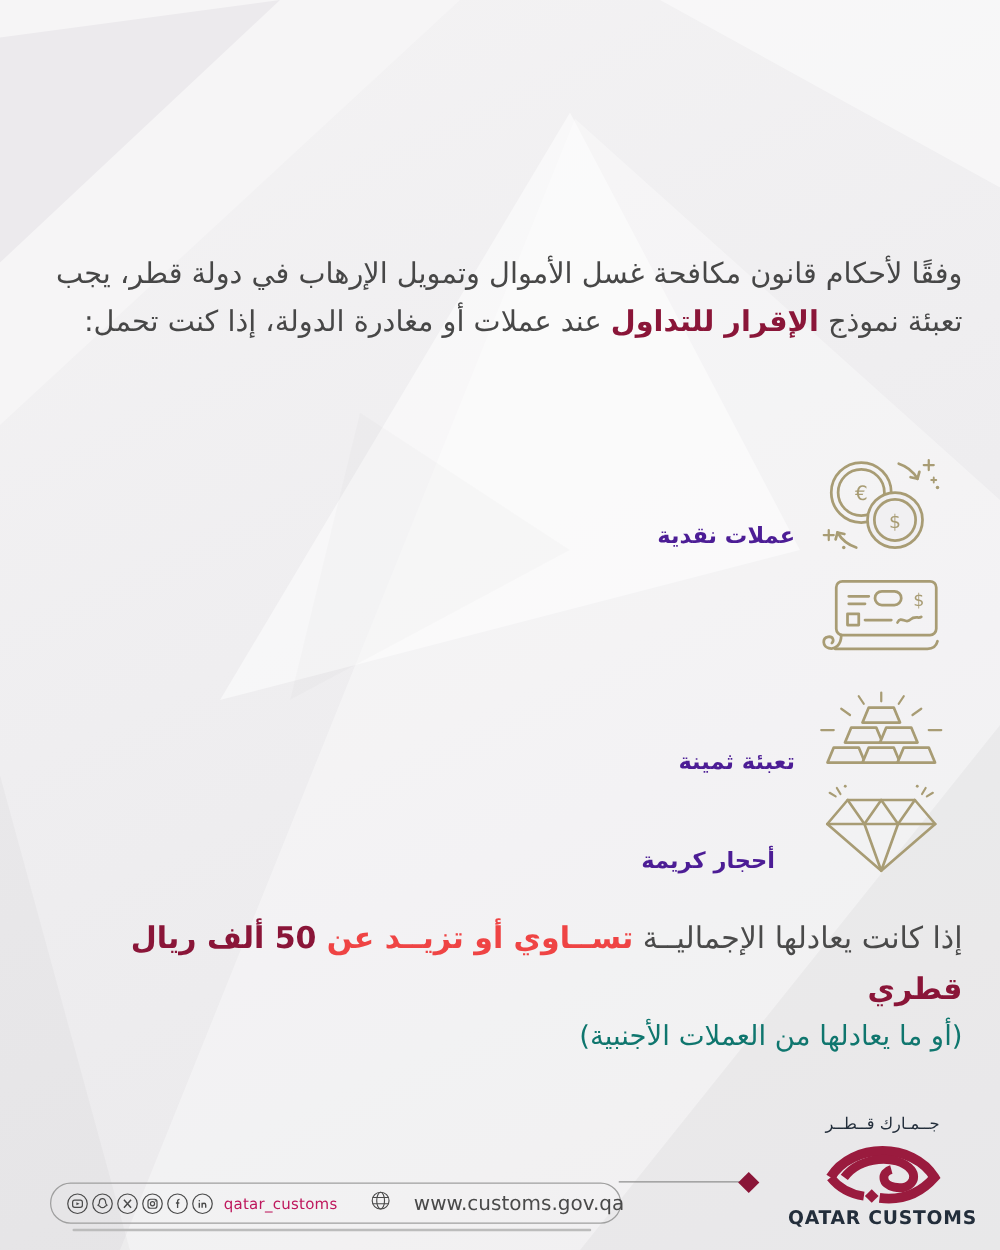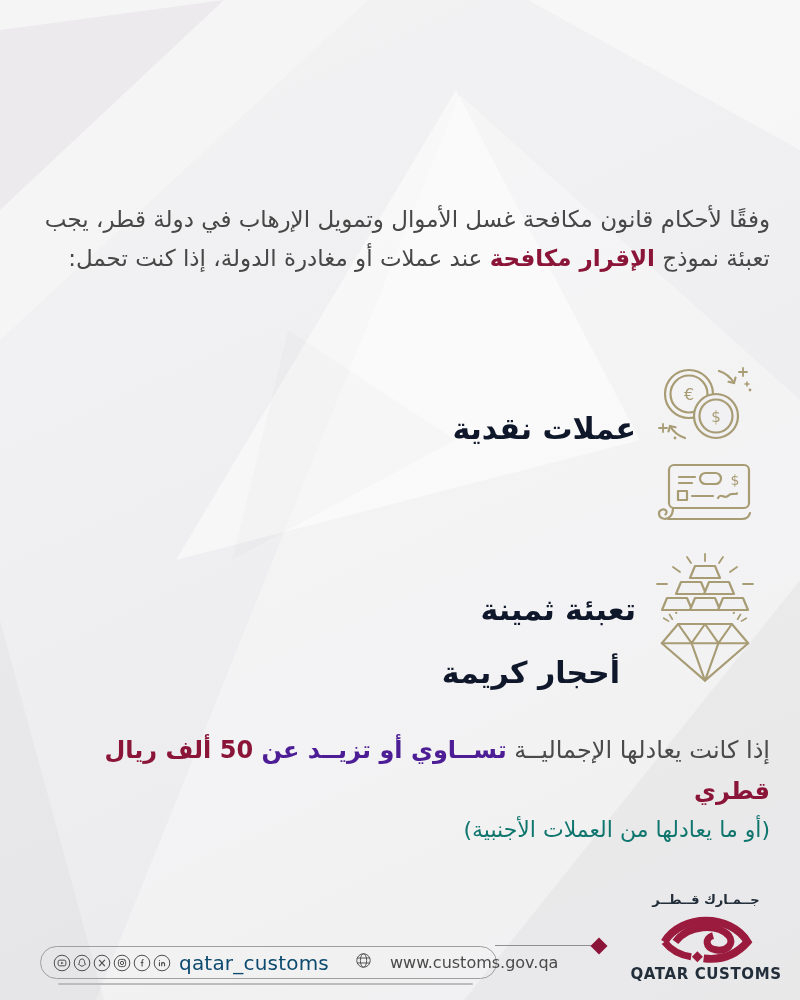--- a/index.html
+++ b/index.html
@@ -15,56 +15,56 @@
   .f6{background:rgba(0,0,0,.03);clip-path:polygon(100% 58%,100% 100%,58% 100%);}
   .f7{background:rgba(255,255,255,.45);clip-path:polygon(66% 0%,100% 0%,100% 15%);}
   .f8{background:rgba(0,0,0,.015);clip-path:polygon(36% 33%,57% 44%,29% 56%);}
 
   .intro{position:absolute;top:200px;right:30px;left:30px;direction:rtl;text-align:right;
          font-size:23px;line-height:39px;color:#474747;}
   .maroon{color:#8a1538;font-weight:bold;}
 
   .item-row{position:absolute;right:42px;display:flex;direction:rtl;align-items:center;gap:16px;}
   .icon-box{width:106px;height:84px;display:flex;align-items:center;justify-content:center;}
-  .item-label{font-size:30px;font-weight:bold;color:#0f172a;white-space:nowrap;margin-top:48px;}
+  .item-label{font-size:18px;font-weight:bold;color:#4c1d95;white-space:nowrap;margin-top:48px;}
 
   .threshold{position:absolute;top:730px;right:30px;left:30px;direction:rtl;text-align:right;}
   .t1{font-size:24px;line-height:41px;color:#4a4a4a;}
-  .t1 .b{font-weight:bold;color:#4c1d95;}
+  .t1 .b{font-weight:bold;color:#ef4444;}
   .t2{font-size:22px;line-height:36px;color:#0f766e;}
 
   .pill{position:absolute;left:40px;top:946px;width:457px;height:33px;border:1.5px solid #9f9f9f;
         border-radius:17px;display:flex;align-items:center;padding-left:12px;box-sizing:border-box;}
   .socials{display:flex;align-items:center;gap:2px;}
   .socials svg{display:block;}
-  .handle{font-size:20px;color:#0c4a6e;margin-left:8px;letter-spacing:.2px;}
+  .handle{font-size:12px;color:#be185d;margin-left:8px;letter-spacing:.2px;}
   .site{display:flex;align-items:center;gap:18px;margin-left:26px;font-size:16px;color:#4a4a4a;}
   .ext-line{position:absolute;left:495px;top:945px;width:99px;border-top:1.6px solid #8f8f8f;}
   .diamond-bullet{position:absolute;left:593px;top:940px;width:12px;height:12px;background:#8a1538;transform:rotate(45deg);}
   .underline2{position:absolute;left:58px;top:983px;width:415px;height:2px;background:#bcbcbc;border-radius:2px;}
 
   .logo{position:absolute;right:16px;top:892px;width:156px;text-align:center;color:#232e3b;}
-  .logo-ar{font-size:13px;font-weight:bold;direction:rtl;}
+  .logo-ar{font-size:13px;font-weight:normal;direction:rtl;}
   .logo-en{font-size:15px;font-weight:bold;letter-spacing:.6px;margin-top:-2px;}
   .logo svg{display:block;margin:2px auto 0;}
 </style>
 </head>
 <body>
 
 <div class="facet f1"></div>
 <div class="facet f2"></div>
 <div class="facet f3"></div>
 <div class="facet f4"></div>
 <div class="facet f5"></div>
 <div class="facet f6"></div>
 <div class="facet f7"></div>
 <div class="facet f8"></div>
 
 <div class="intro">
-  <span>وفقًا لأحكام قانون مكافحة غسل الأموال وتمويل الإرهاب في دولة قطر، يجب تعبئة نموذج </span><span class="maroon">الإقرار مكافحة</span><span> عند عملات أو مغادرة الدولة، إذا كنت تحمل:</span>
+  <span>وفقًا لأحكام قانون مكافحة غسل الأموال وتمويل الإرهاب في دولة قطر، يجب تعبئة نموذج </span><span class="maroon">الإقرار للتداول</span><span> عند عملات أو مغادرة الدولة، إذا كنت تحمل:</span>
 </div>
 
 <div class="item-row" style="top:362px;">
   <div class="icon-box">
     <svg width="100" height="84" viewBox="0 0 100 84" fill="none" stroke="#a89c74" stroke-width="2.2" stroke-linecap="round" stroke-linejoin="round">
       <circle cx="34" cy="32" r="24"></circle>
       <circle cx="34" cy="32" r="18.5"></circle>
       <text x="34" y="38" font-size="16" fill="#a89c74" stroke="none" text-anchor="middle" font-family="DejaVu Sans">€</text>
       <circle cx="61" cy="54" r="22" fill="#f1f0f2"></circle>
       <circle cx="61" cy="54" r="16.5" fill="none"></circle>
@@ -108,21 +108,21 @@
       <path d="M 12 46 L 32 46 L 37 58 L 7 58 Z" fill="#f1f0f2"></path>
       <path d="M 40 46 L 60 46 L 65 58 L 35 58 Z" fill="#f1f0f2"></path>
       <path d="M 68 46 L 88 46 L 93 58 L 63 58 Z" fill="#f1f0f2"></path>
       <path d="M 50 2 V 9 M 32 5 L 36 11 M 68 5 L 64 11 M 18 15 L 25 20 M 82 15 L 75 20" stroke-width="1.8"></path>
       <path d="M 2 32 H 12 M 88 32 H 98" stroke-width="1.8"></path>
     </svg>
   </div>
   <div class="item-label">تعبئة ثمينة</div>
 </div>
 
-<div class="item-row" style="top:606px;gap:32px;">
+<div class="item-row" style="top:622px;gap:32px;">
   <div class="icon-box">
     <svg width="96" height="78" viewBox="0 0 100 78" fill="none" stroke="#a89c74" stroke-width="2.2" stroke-linecap="round" stroke-linejoin="round">
       <path d="M 22 14 H 78 L 95 34 L 50 73 L 5 34 Z"></path>
       <path d="M 5 34 H 95"></path>
       <path d="M 22 14 L 36 34 L 50 14 L 64 34 L 78 14"></path>
       <path d="M 36 34 L 50 73 L 64 34"></path>
       <path d="M 13 4 L 16 9 M 7 8 L 12 11" stroke-width="1.8"></path>
       <path d="M 87 4 L 84 9 M 93 8 L 88 11" stroke-width="1.8"></path>
       <circle cx="20" cy="2.5" r="1.2" fill="#a89c74" stroke="none"></circle>
       <circle cx="80" cy="2.5" r="1.2" fill="#a89c74" stroke="none"></circle>

